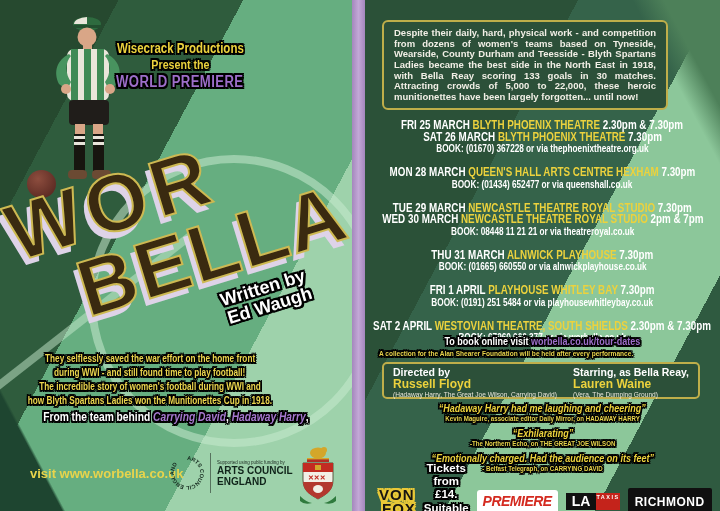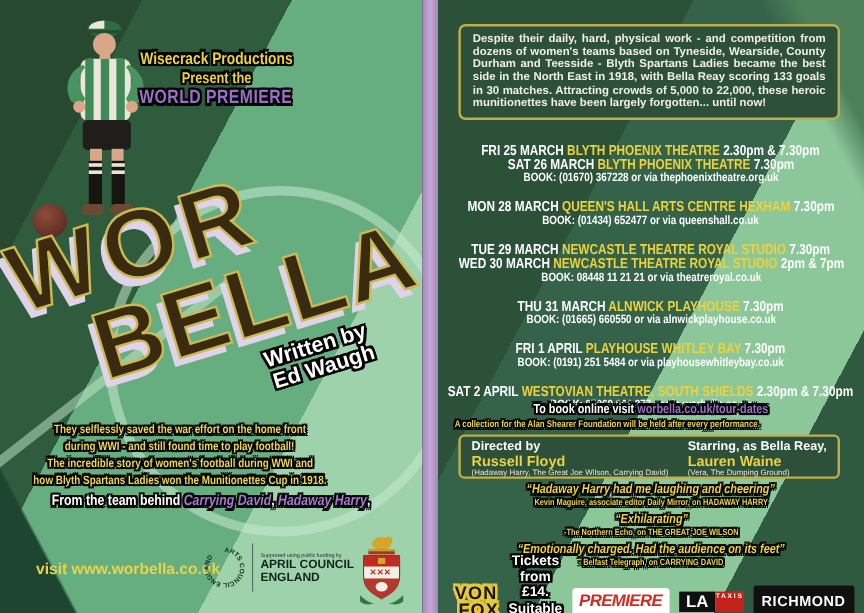--- a/index.html
+++ b/index.html
@@ -66,21 +66,21 @@
   .website { position:absolute; left:30px; top:466px; color:#e8d44c; font-weight:bold; font-size:13px; }
 
   .arts-council { position:absolute; left:170px; top:453px; display:flex; align-items:center; gap:6px; }
   .ac-divider { width:1px; height:40px; background:rgba(0,0,0,0.45); }
   .ac-text .ac-small { font-size:4.5px; color:#1c2b22; }
   .ac-text .ac-big { font-size:10px; font-weight:bold; color:#10241a; line-height:1.1; }
 
   .crest { position:absolute; left:296px; top:446px; }
 
   
-  .intro-box { position:absolute; left:17px; top:20px; width:318px;
+  .intro-box { position:absolute; left:17px; top:20px; width:286px;
     border:2px solid #bfae4a; border-radius:6px; background:#2c5039; padding:6px 10px; }
   .intro-text { color:#f2efe6; font-weight:bold; font-size:9.5px; line-height:1.12; text-align:justify; }
 
   .shows { position:absolute; left:0; top:120px; width:355px; }
   .show-group { margin-bottom:12px; }
   .show-line { display:flex; justify-content:center; font-weight:bold; font-size:12px; line-height:11.5px; color:#fff; }
   .show-line .venue { color:#ecd23d; }
   .book-line { display:flex; justify-content:center; font-weight:bold; font-size:10px; line-height:12px; color:#fff; }
 
   .book-online { position:absolute; left:0; top:335px; width:355px; font-weight:bold; font-size:11px; color:#fff; }
@@ -202,21 +202,21 @@
         <defs>
             <path id="acp" d="M17,4 a13,13 0 1,1 -0.01,0"></path>
           </defs>
         <text font-size="5.5" font-weight="bold" fill="#14281d" font-family="Liberation Sans, sans-serif">
           <textPath href="#acp">ARTS COUNCIL ENGLAND</textPath>
         </text>
       </svg>
       <div class="ac-divider"></div>
       <div class="ac-text">
         <div class="ac-small">Supported using public funding by</div>
-        <div class="ac-big">APRIL COUNCIL</div>
+        <div class="ac-big">ARTS COUNCIL</div>
         <div class="ac-big">ENGLAND</div>
       </div>
     </div>
 
     <svg class="crest" width="44" height="62" viewBox="0 0 44 62">
       <ellipse cx="22" cy="7" rx="8" ry="5.5" fill="#d4a62a"></ellipse>
       <circle cx="28" cy="4" r="3" fill="#d4a62a"></circle>
       <rect x="11" y="12" width="22" height="4" fill="#b32d25"></rect>
       <rect x="11" y="12" width="22" height="1.4" fill="#d4a62a"></rect>
       <path d="M7,17 h30 v17 c0,11 -8,15 -15,19 c-7,-4 -15,-8 -15,-19 z" fill="#f2efe6" stroke="#44321f" stroke-width="0.8"></path>

